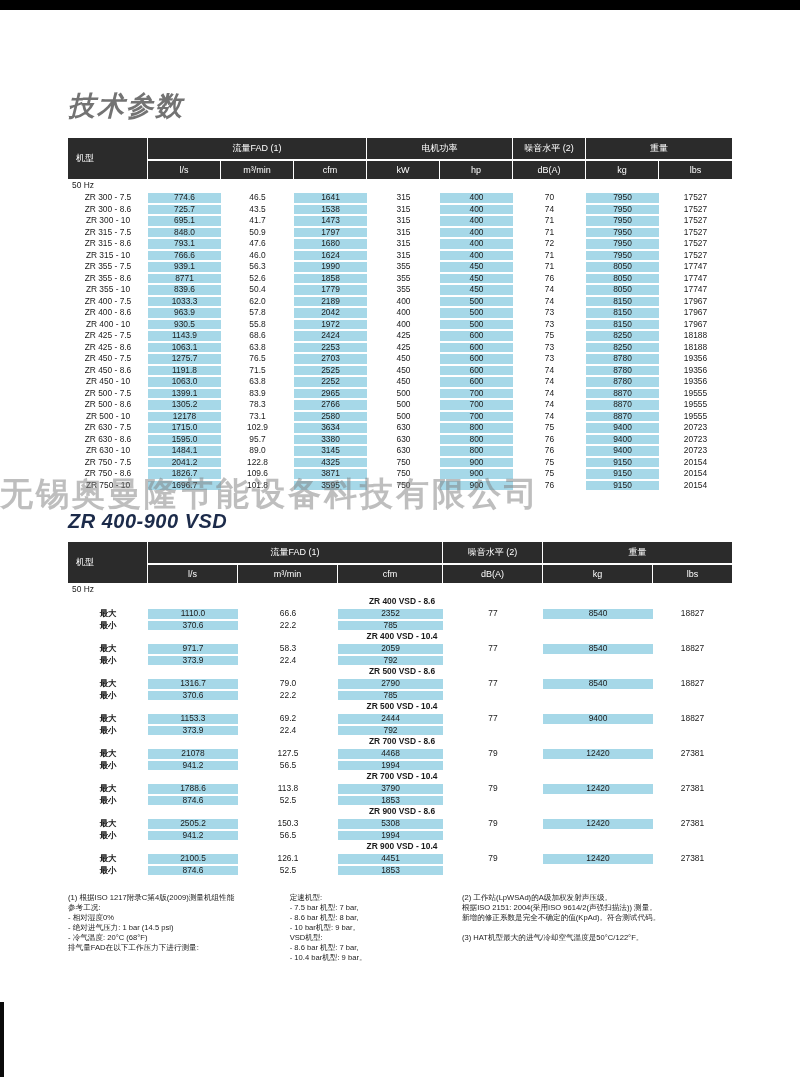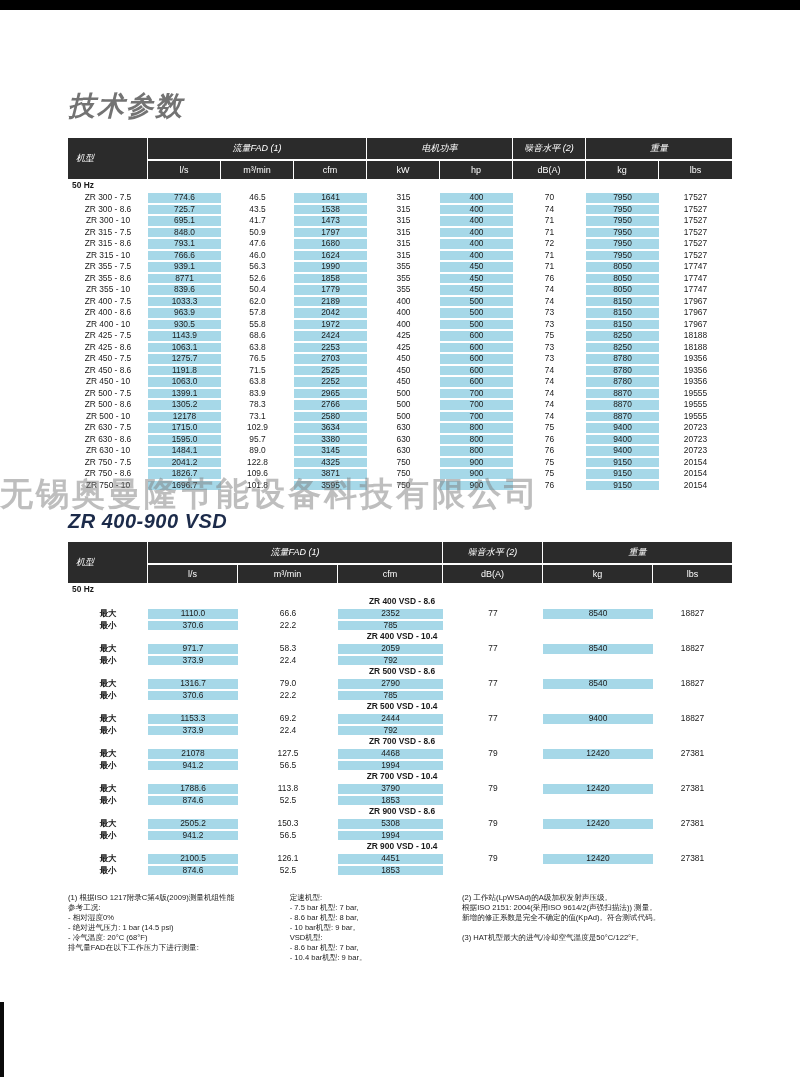--- a/index.html
+++ b/index.html
@@ -28,27 +28,27 @@
   table.spec{
     border-collapse:separate;border-spacing:0 2px;table-layout:fixed;
     width:664px;font-size:8.4px;
   }
   table.spec th,table.spec td{box-sizing:border-box;padding:0;}
   table.spec thead th{
     background:#2b2b2b;color:#ffffff;font-weight:normal;font-size:9px;
     border-right:1px solid #ffffff;text-align:center;
   }
   table.spec thead th:last-child{border-right:none;}
-  tr.ghead th{height:21px;font-style:italic;}
+  tr.ghead th{height:21px;}
   tr.shead th{height:18px;}
   th.model-h{text-align:left !important;padding-left:8px !important;}
   table.spec td{height:9px;line-height:9.5px;text-align:center;vertical-align:middle;}
   td.blue{background:#a6d8e8;}
   td.model{text-align:left;padding-left:9px;}
-  tr.freq-row td{text-align:left;padding-left:4px;font-weight:bold;height:10px;}
+  tr.freq-row td{text-align:left;padding-left:4px;font-weight:normal;height:10px;}
   tr.group-label td{text-align:center;padding-left:4px;font-weight:bold;height:10px;}
   td.sub-model{text-align:left;padding-left:5px;font-weight:bold;}
   .notes{display:flex;justify-content:space-between;margin-top:16px;width:664px;gap:22px;}
   .note-col{font-size:7.6px;line-height:10px;color:#222;}
   .note-col.c1{width:210px;}
   .note-col.c2{width:158px;}
   .note-col.c3{width:284px;}
   .note-line{min-height:10px;}
 </style>
 </head>

